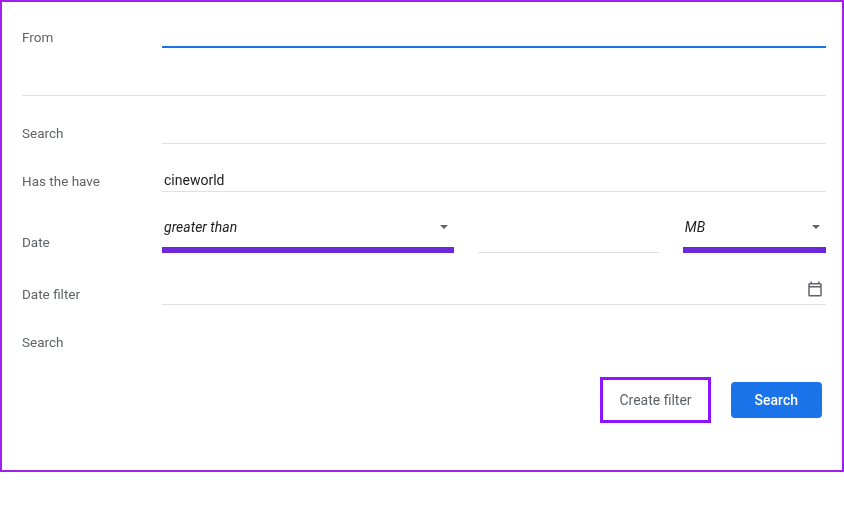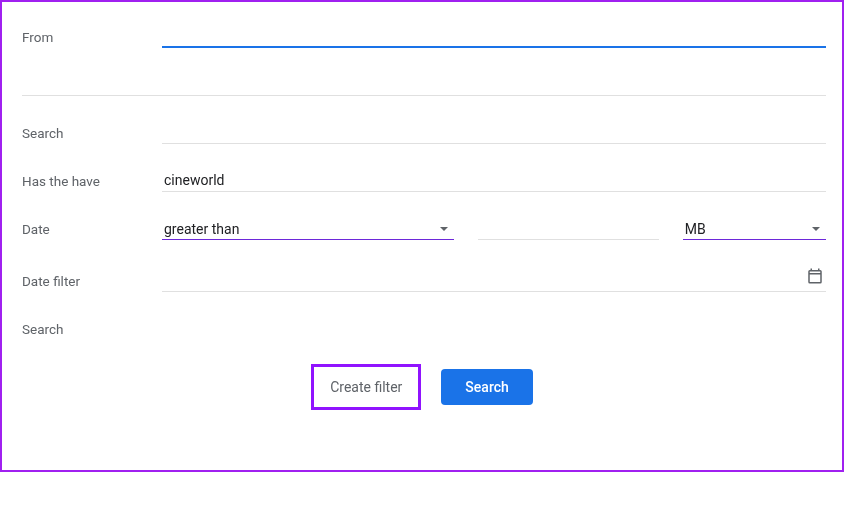--- a/index.html
+++ b/index.html
@@ -54,23 +54,24 @@
       font-family: inherit;
     }
     .input-field.focused {
       border-bottom: 2px solid #1a73e8;
     }
     .dropdown {
       flex: 1;
       display: flex;
       align-items: center;
       justify-content: space-between;
-      border-bottom: 1px solid #6d28d9;
-      padding: 3px 6px 2px 2px;
-      cursor: pointer;
+      border-bottom: 6px solid #6d28d9;
+      padding: 3px 6px 12px 2px;
+      cursor: pointer;
+      font-style: italic;
     }
     .dropdown-text {
       font-size: 14px;
       color: #202124;
     }
     .dropdown-arrow {
       width: 0;
       height: 0;
       border-left: 4px solid transparent;
       border-right: 4px solid transparent;
@@ -110,21 +111,21 @@
       border-radius: 2px;
       margin-right: 18px;
       cursor: pointer;
     }
     .checkbox-label {
       font-size: 14px;
       color: #3c4043;
     }
     .button-row {
       display: flex;
-      justify-content: center;
+      justify-content: flex-end;
       gap: 20px;
       align-items: center;
       padding-right: 4px;
     }
     .btn-create-filter {
       color: #5f6368;
       font-size: 14px;
       padding: 10px 14px;
       cursor: pointer;
       border: none;

